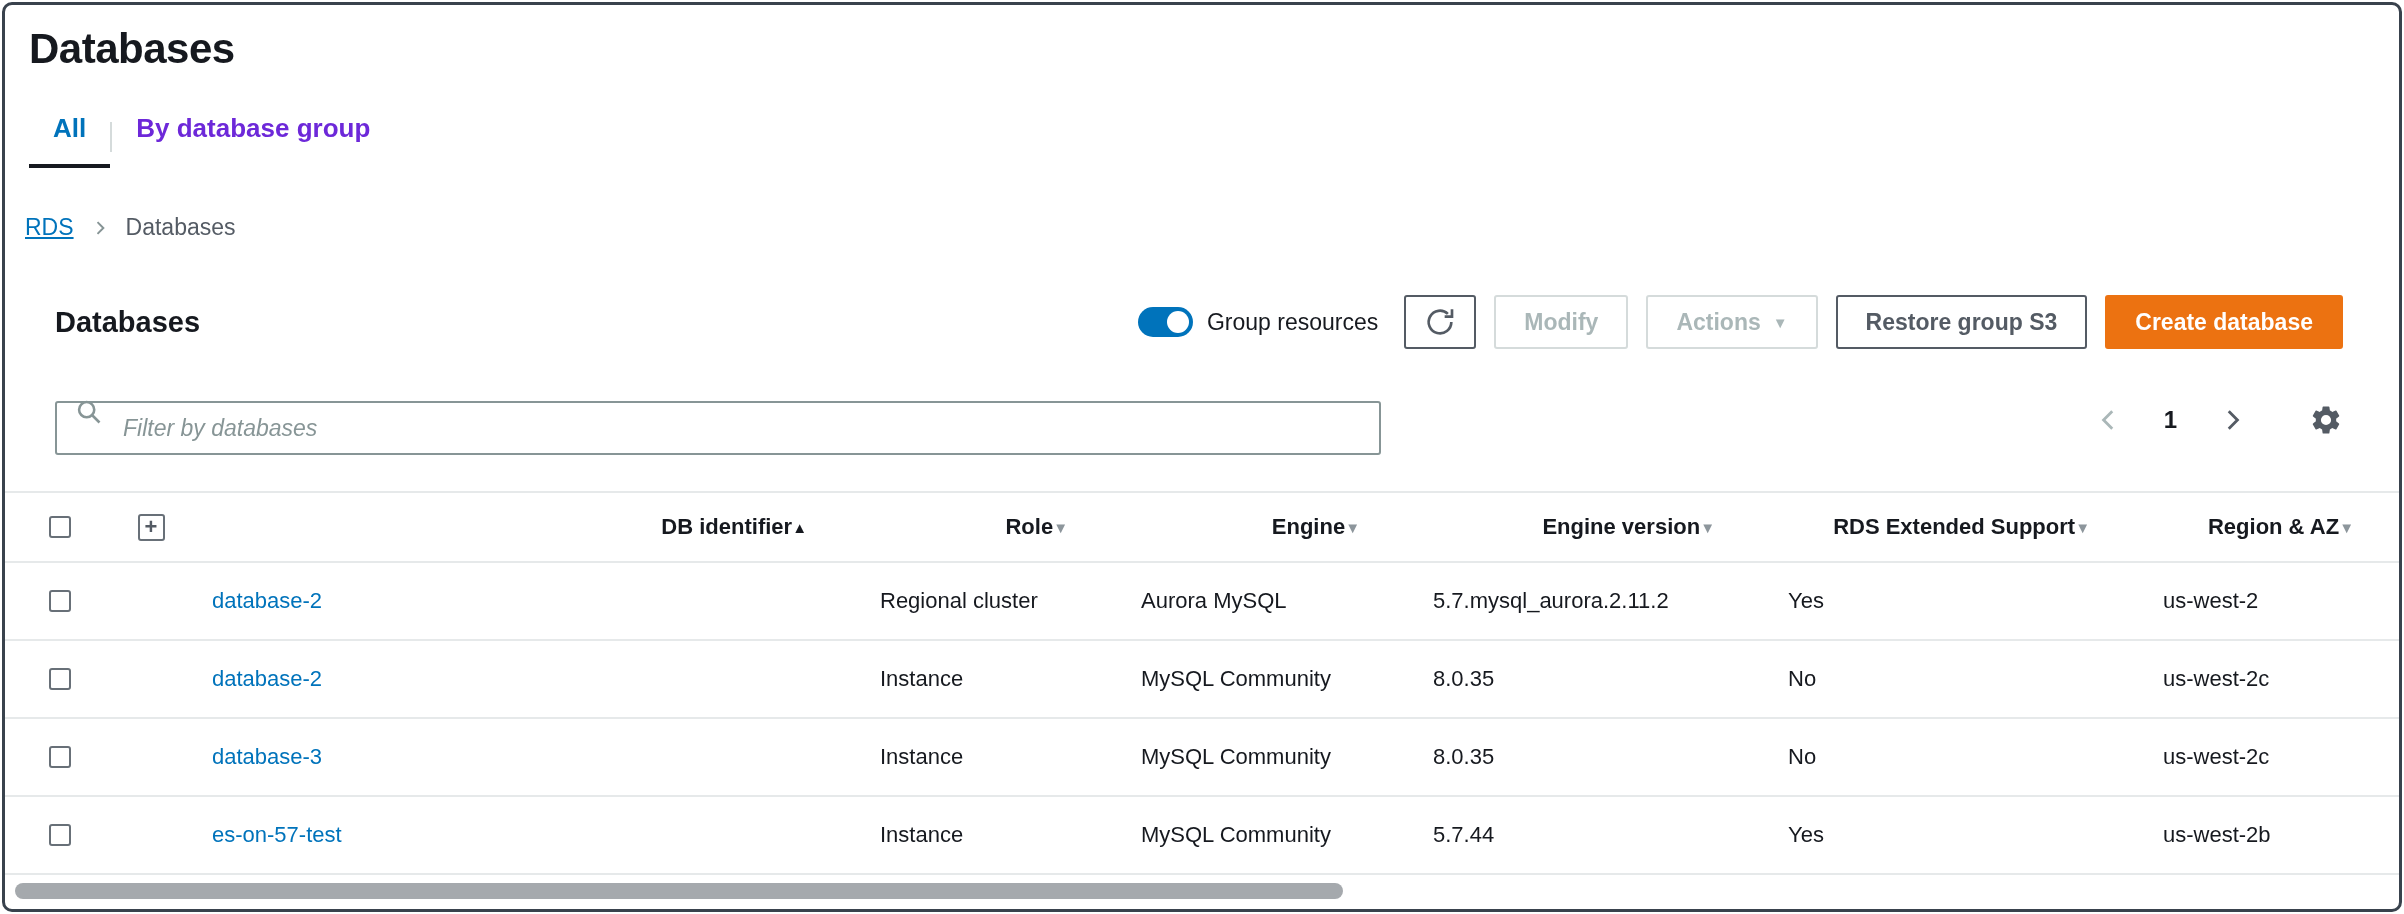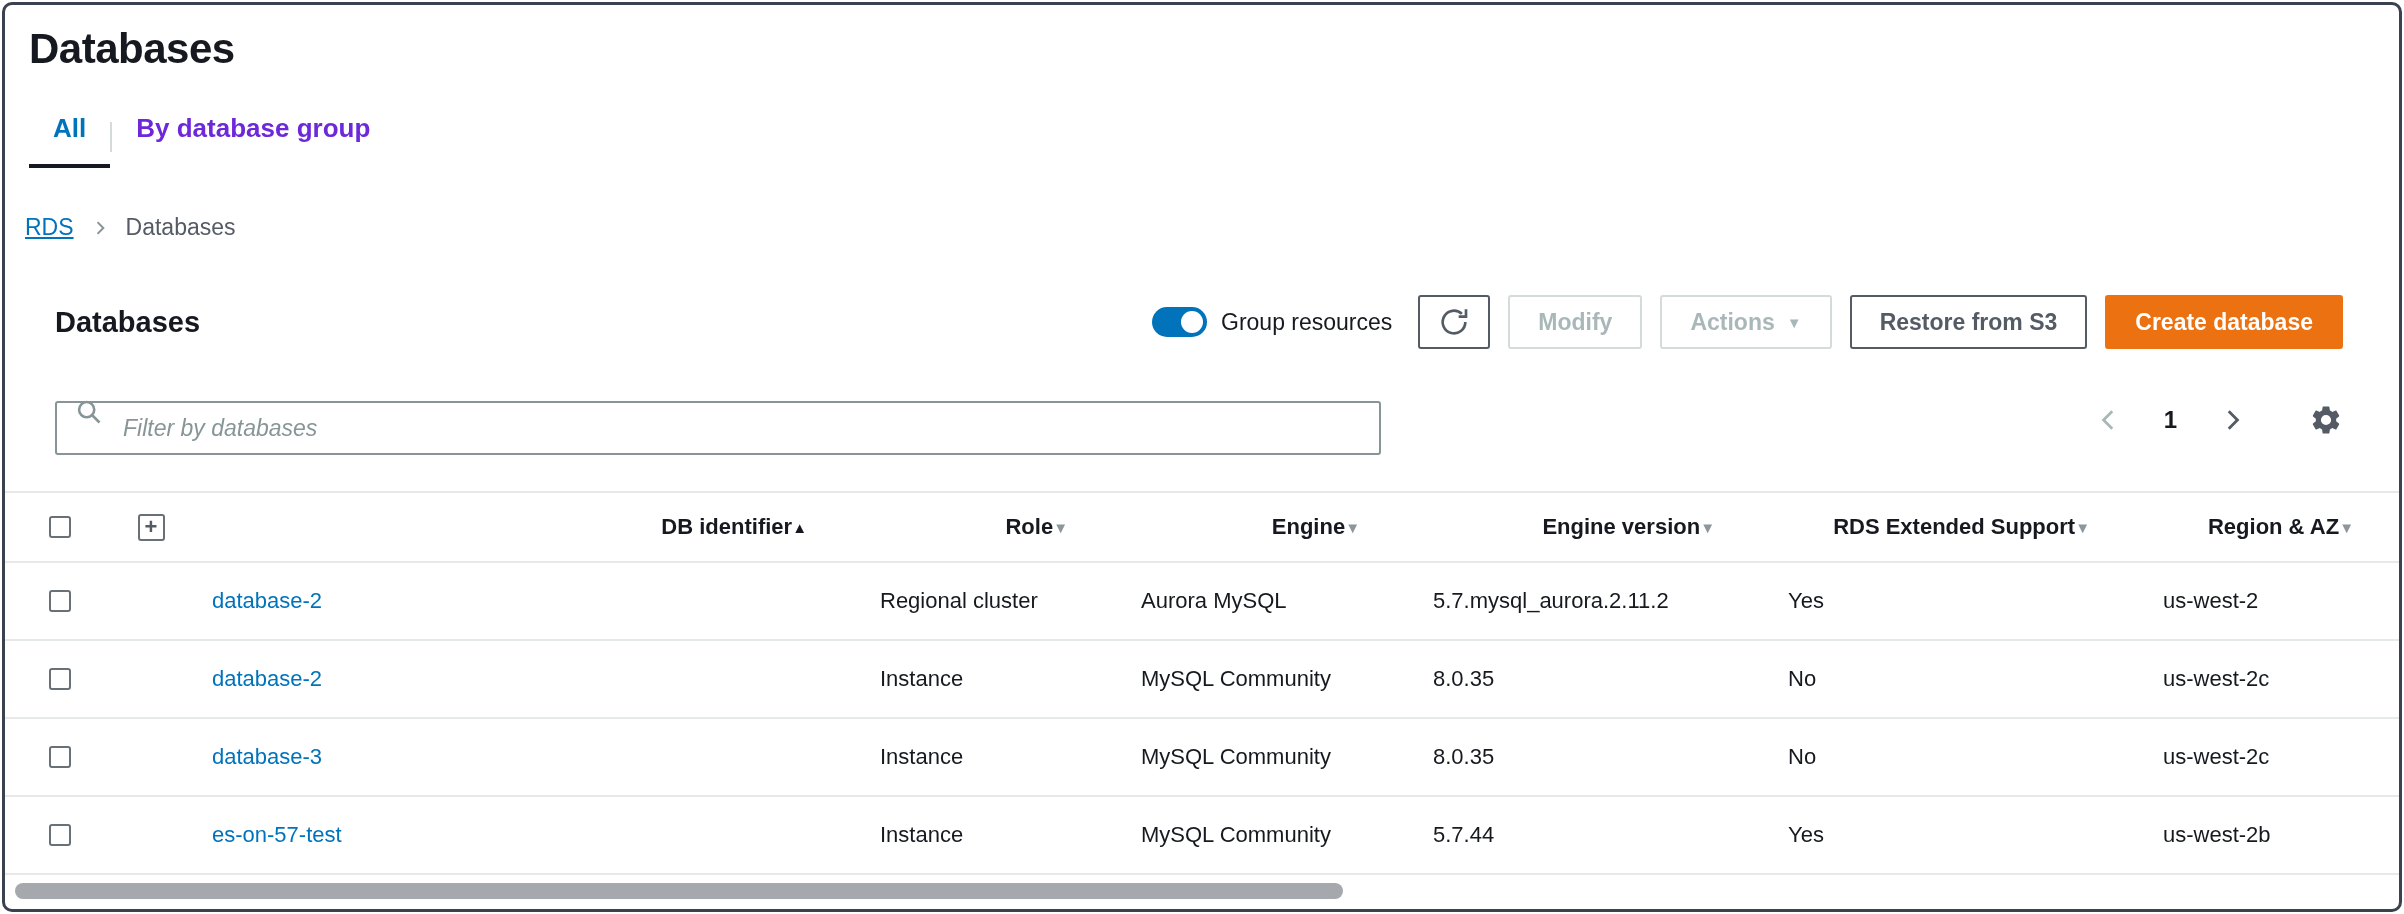--- a/index.html
+++ b/index.html
@@ -271,21 +271,21 @@
               <path d="M20.5 12a8.5 8.5 0 1 1-2.6-6.1"></path>
               <path d="M21 2.5V8h-5.5"></path>
             </svg>
         </span>
       </button>
       <button class="btn disabled">Modify</button>
       <button class="btn disabled">
         <span>Actions</span>
         <span class="caret">▼</span>
       </button>
-      <button class="btn">Restore from S3</button>
+      <button class="btn">Restore group S3</button>
       <button class="btn primary">Create database</button>
     </div>
   </div>
 
   <div class="filter-row">
     <div class="search-box">
       <span class="search-icon">
         <svg viewBox="0 0 24 24" width="28" height="28" fill="none" stroke="#879596" stroke-width="2.2">
             <circle cx="10" cy="10" r="6.5"></circle>
             <line x1="15" y1="15" x2="21" y2="21"></line>

